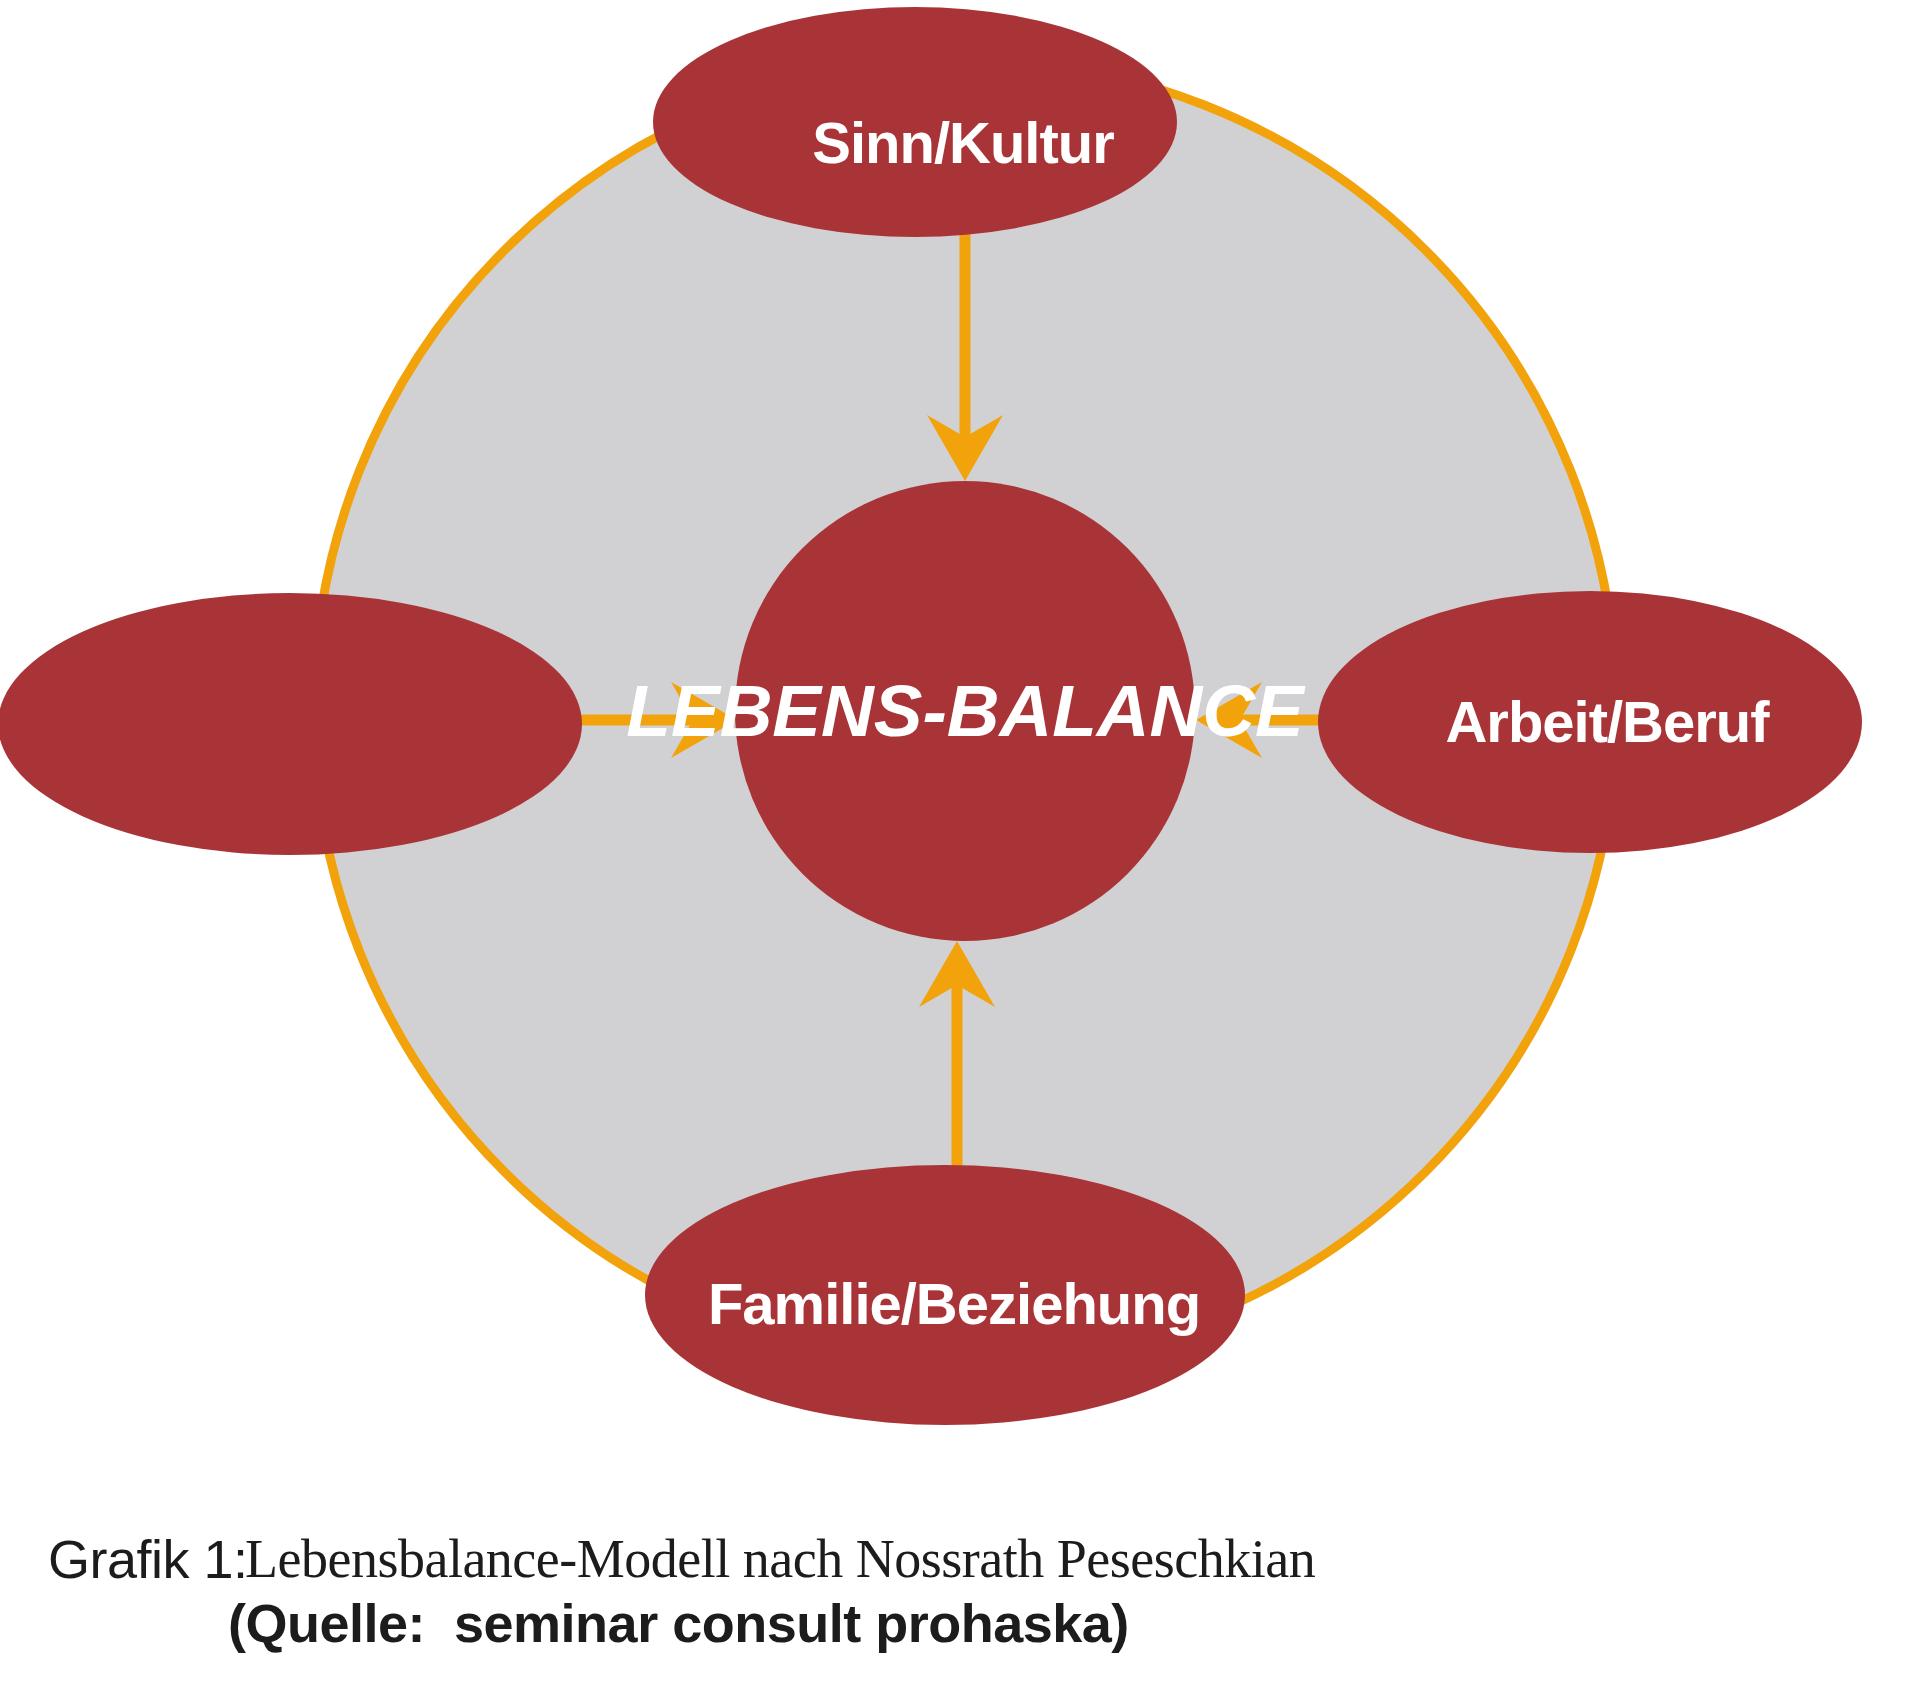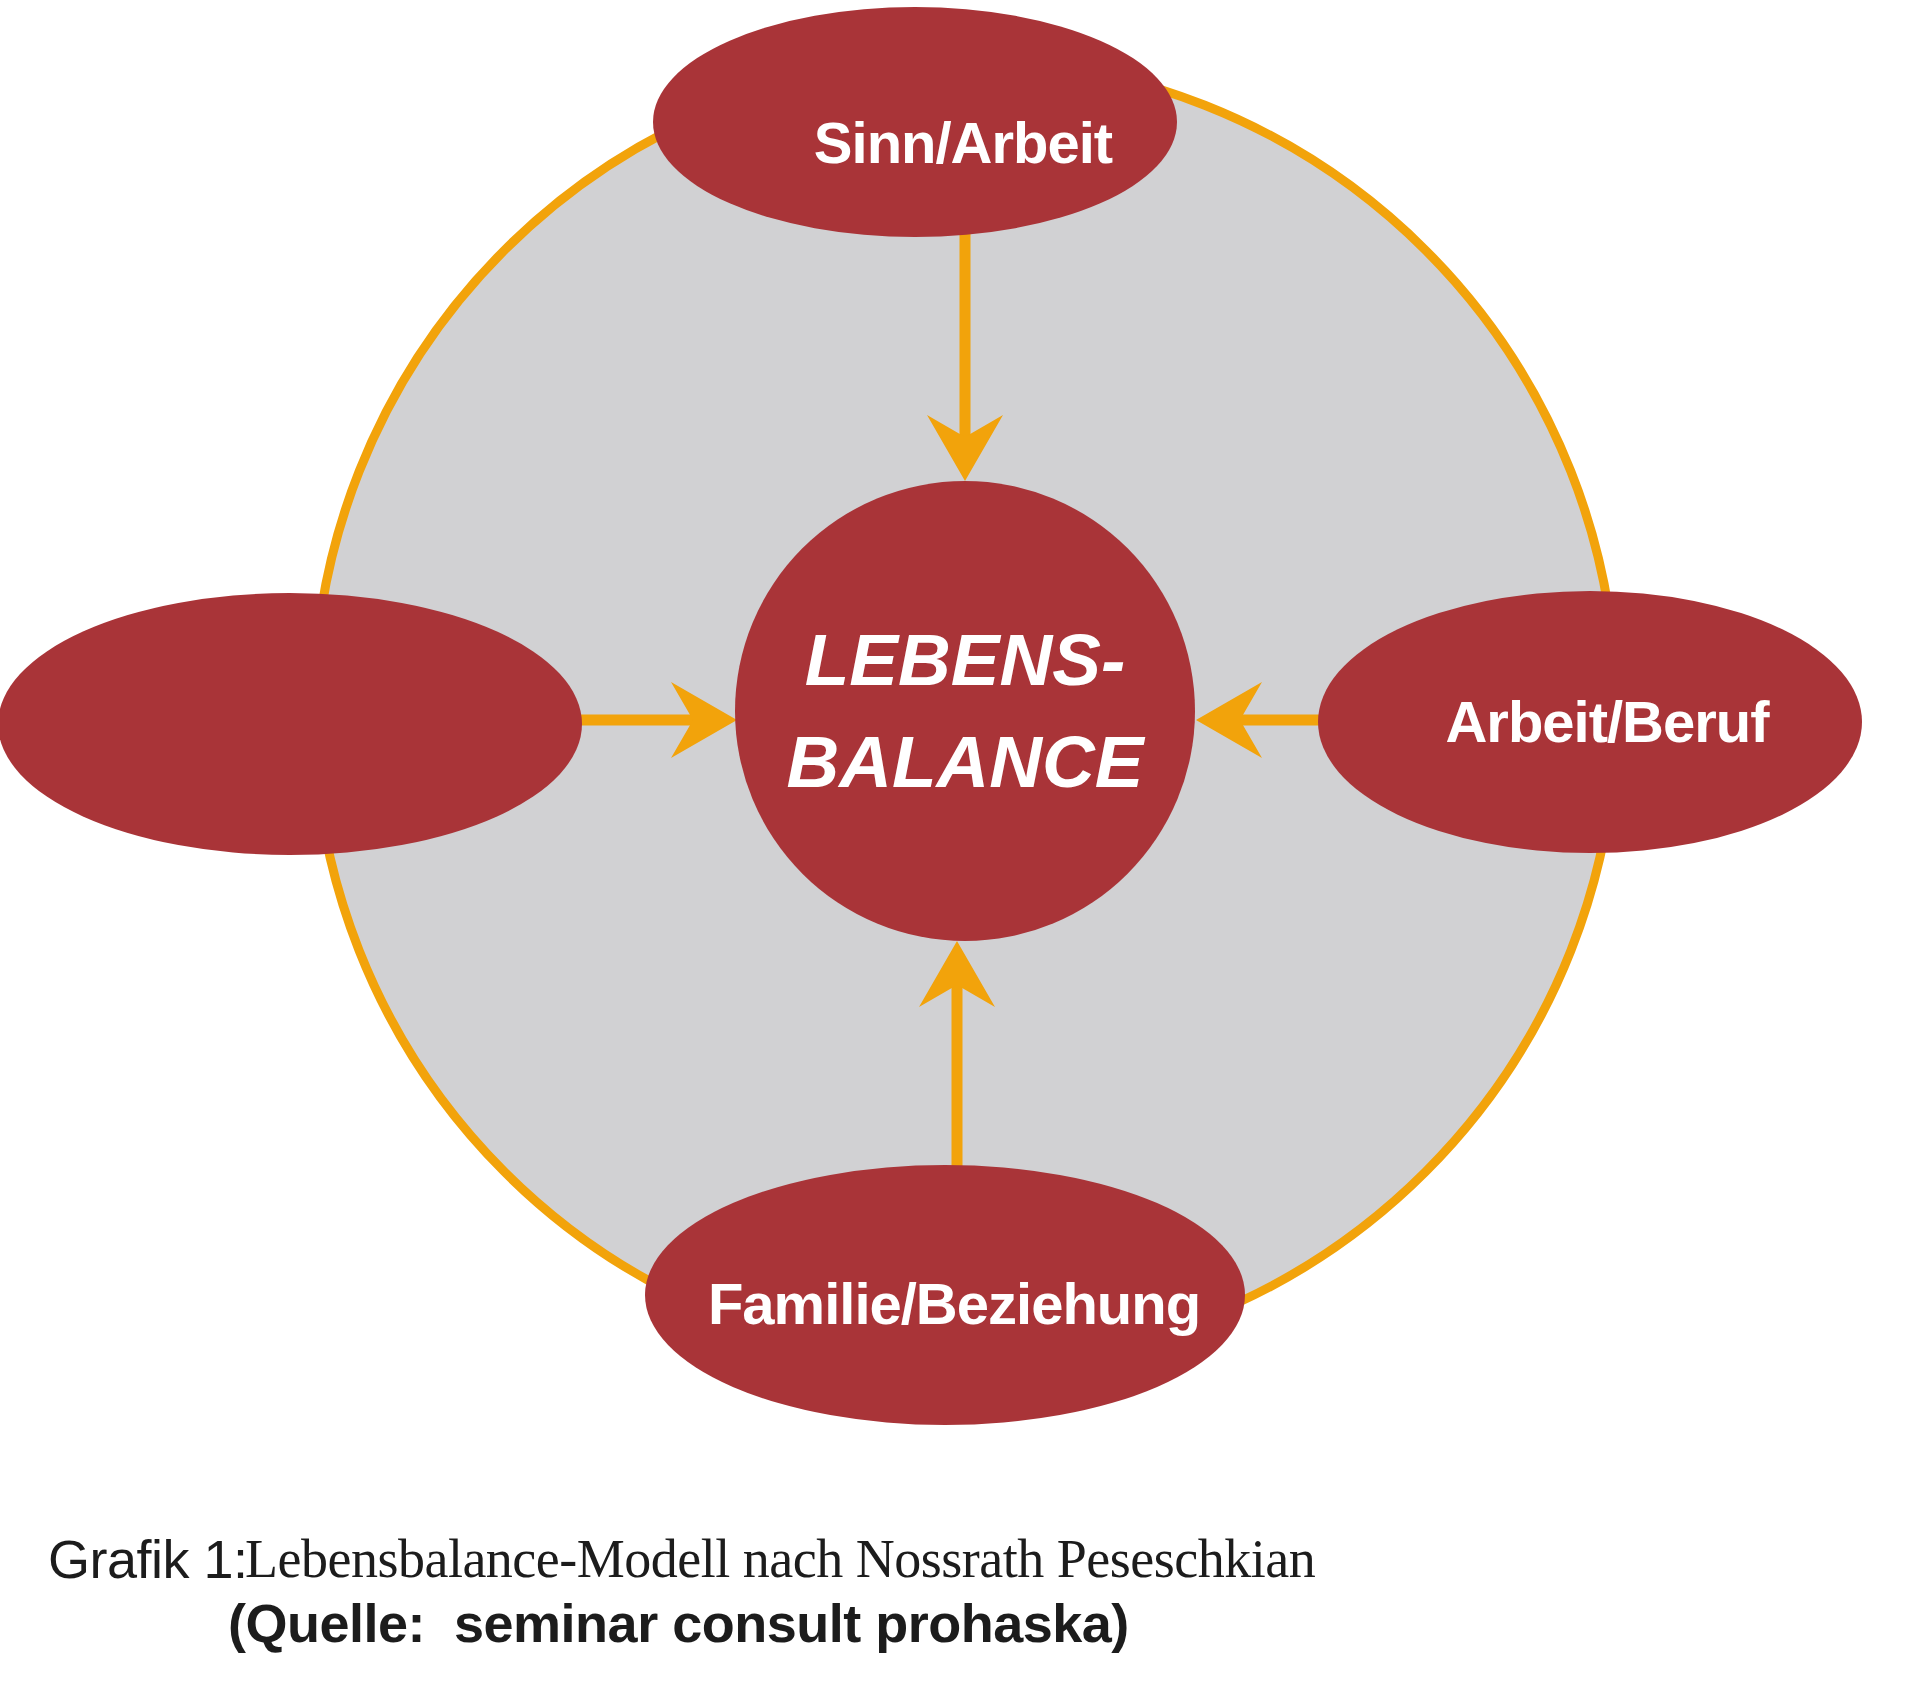--- a/index.html
+++ b/index.html
@@ -30,21 +30,21 @@
   
   .node{background:var(--red);border-radius:50%;}
   .node-top   {left:653px; top:7px;    width:524px;height:230px;}
   .node-left  {left:-2px;  top:593px;  width:584px;height:262px;}
   .node-right {left:1318px;top:591px;  width:544px;height:262px;}
   .node-bottom{left:645px; top:1165px; width:600px;height:260px;}
   .center-disc{
     left:735px;top:481px;width:460px;height:460px;
     border-radius:50%;
     background:var(--red);
-    display:flex;flex-direction:column;align-items:center;justify-content:center;
+    display:flex;flex-direction:row;align-items:center;justify-content:center;
   }
   
   .node-label{
     transform:translate(-50%,-50%);
     color:var(--label);
     font-weight:bold;
     font-size:58px;
     letter-spacing:-1px;
     white-space:nowrap;
   }
@@ -101,21 +101,21 @@
   <div class="abs node node-top"></div>
   <div class="abs node node-left"></div>
   <div class="abs node node-right"></div>
   <div class="abs node node-bottom"></div>
 
   <div class="abs center-disc">
     <div class="center-text">LEBENS-</div>
     <div class="center-text">BALANCE</div>
   </div>
 
-  <div class="abs node-label lbl-top">Sinn/Arbeit</div>
+  <div class="abs node-label lbl-top">Sinn/Kultur</div>
   <div class="abs node-label lbl-right">Arbeit/Beruf</div>
   <div class="abs node-label lbl-bottom">Familie/Beziehung</div>
 
   <div class="abs caption-text cap-label">Grafik 1:</div>
   <div class="abs caption-text cap-line1">Lebensbalance-Modell nach Nossrath Peseschkian</div>
   <div class="abs caption-text cap-line2">(Quelle:  seminar consult prohaska)</div>
 
 </div>
 
 </body></html>

